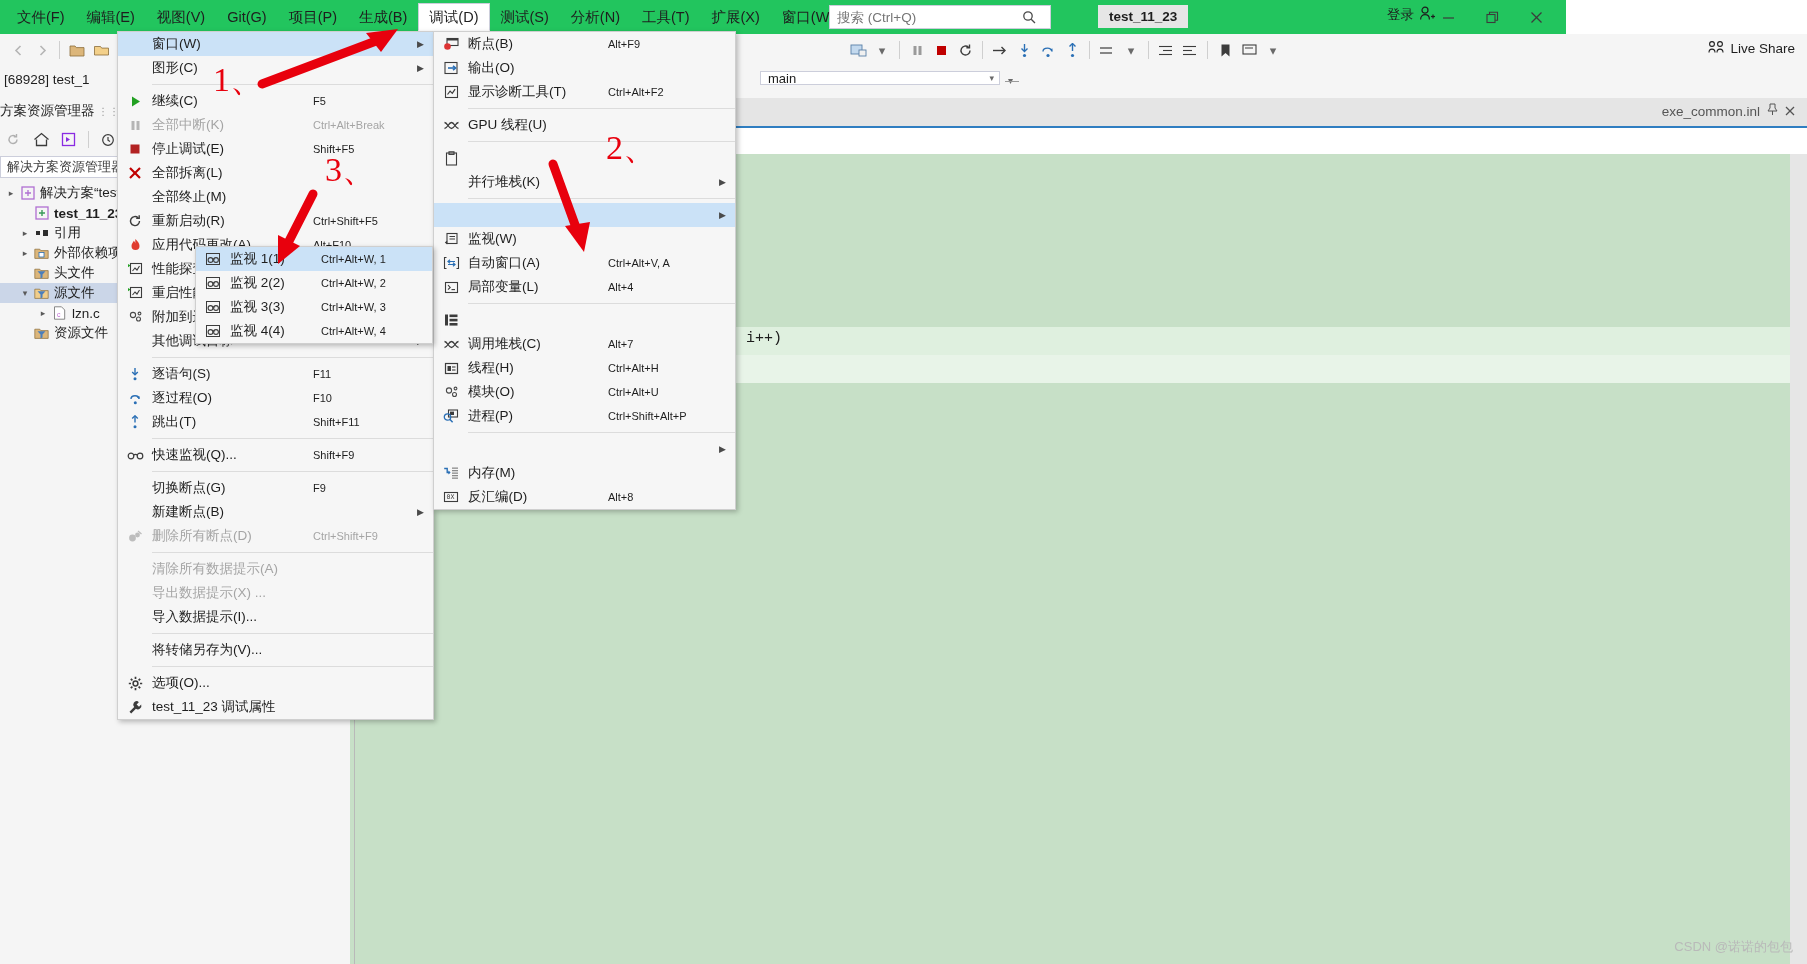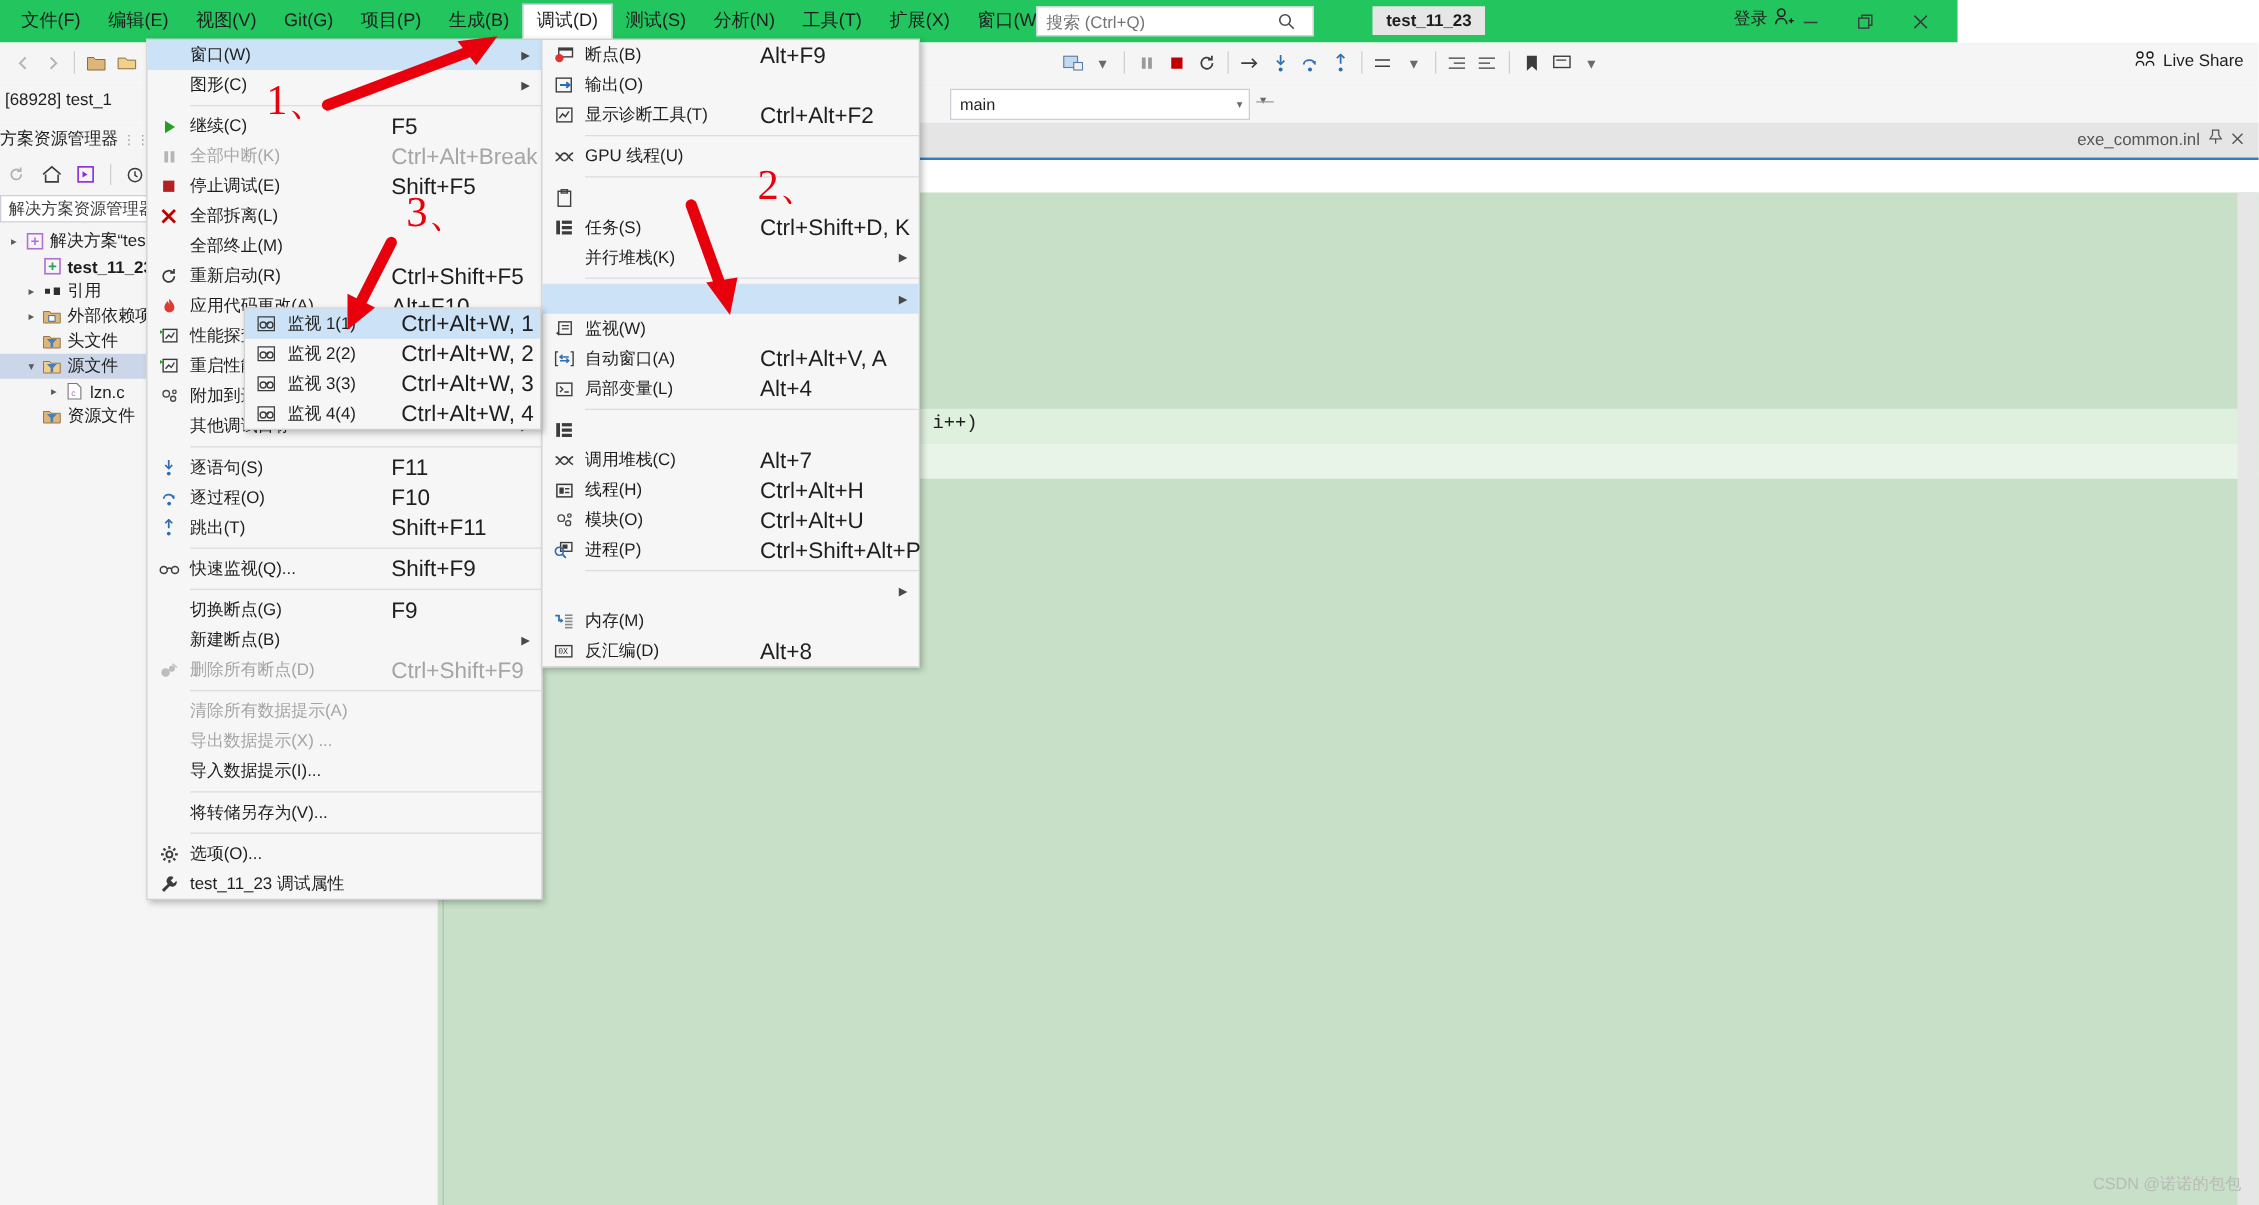--- a/index.html
+++ b/index.html
@@ -53,21 +53,21 @@
     background:#f5f5f5; display:flex; align-items:center;
   }
   .tb-ico { width:24px; height:24px; display:flex; align-items:center; justify-content:center; color:#4a4a4a; }
   .tb-sep { width:1px; height:18px; background:#cfcfcf; margin:0 5px; }
   .live-share { position:absolute; right:12px; top:6px; font-size:13.5px; color:#1e1e1e; display:flex; gap:6px; align-items:center; }
 
   
   .row3 { position:absolute; top:66px; left:0; width:1807px; height:32px; background:#f5f5f5; }
   .proc-label { position:absolute; left:4px; top:6px; font-size:13.5px; color:#1e1e1e; white-space:nowrap;}
   .r3-combo {
-    position:absolute; height:25px; border:1px solid #cccedb; background:#fff;
+    position:absolute; height:14px; border:1px solid #cccedb; background:#fff;
     display:flex; align-items:center; padding:0 4px 0 7px; font-size:13px; color:#1e1e1e;
   }
 
   
   .leftpanel { position:absolute; left:0; top:98px; width:350px; height:866px; background:#f5f5f5; }
   .lp-title { position:absolute; left:0; top:4px; font-size:13.5px; color:#1e1e1e; white-space:nowrap; }
   .lp-dots { color:#9a9a9a; letter-spacing:1px; font-size:10px; }
   .lp-toolbar { position:absolute; left:0; top:27px; width:350px; height:28px; display:flex; align-items:center; gap:2px; }
   .lp-ico { width:26px; height:24px; display:flex; align-items:center; justify-content:center; color:#3c3c3c; }
   .lp-search {
@@ -102,21 +102,21 @@
   
   .popup {
     position:absolute; background:#f6f6f6; border:1px solid #cfcfcf;
     box-shadow:2px 2px 5px rgba(0,0,0,.25); z-index:40; font-size:13.5px;
   }
   .mrow { position:relative; display:flex; align-items:center; height:24px; white-space:nowrap; }
   .mrow.hl { background:#cbe2f7; }
   .mrow.dis { color:#a5a5a5; }
   .micon { width:34px; display:flex; align-items:center; justify-content:center; }
   .mlabel { flex:0 0 auto; }
-  .mkey { position:absolute; font-size:18px; }
+  .mkey { position:absolute; font-size:11px; }
   .marrow { position:absolute; font-size:9px; color:#4a4a4a; }
   .msep { height:1px; background:#dcdcdc; margin:4px 0 4px 34px; }
 
   
   .g { font-size:13px; line-height:1; }
 
   
   .annot { position:absolute; z-index:60; pointer-events:none; }
   .anum { position:absolute; z-index:61; color:#e8000d; font-size:34px; font-family:"Liberation Serif","DejaVu Serif",serif; }
 
@@ -820,32 +820,20 @@
       <span class="micon">
         <svg width="13" height="15" viewBox="0 0 13 15">
             <rect x="1.5" y="2" width="10" height="12" fill="none" stroke="#3c3c3c" stroke-width="1.1"></rect>
             <rect x="4" y="0.8" width="5" height="2.6" fill="none" stroke="#3c3c3c" stroke-width="1.1"></rect>
           </svg>
       </span>
       <span class="mlabel"></span>
       <span class="mkey" style="left:174px;"></span>
     </div>
     <div class="mrow">
-      <span class="micon">
-        <svg width="15" height="14" viewBox="0 0 15 14">
-            <rect x="1" y="1.5" width="3" height="11" fill="#3c3c3c"></rect>
-            <rect x="5.5" y="1.5" width="8" height="2.6" fill="#3c3c3c"></rect>
-            <rect x="5.5" y="5.8" width="8" height="2.6" fill="#3c3c3c"></rect>
-            <rect x="5.5" y="10" width="8" height="2.6" fill="#3c3c3c"></rect>
-          </svg>
-      </span>
-      <span class="mlabel">任务(S)</span>
-      <span class="mkey" style="left:174px;">Ctrl+Shift+D, K</span>
-    </div>
-    <div class="mrow">
       <span class="micon"></span>
       <span class="mlabel">并行堆栈(K)</span>
       <span class="marrow" style="right:9px;">▶</span>
     </div>
     <div class="msep"></div>
 
     <div class="mrow hl">
       <span class="micon"></span>
       <span class="mlabel"></span>
       <span class="marrow" style="right:9px;">▶</span>

